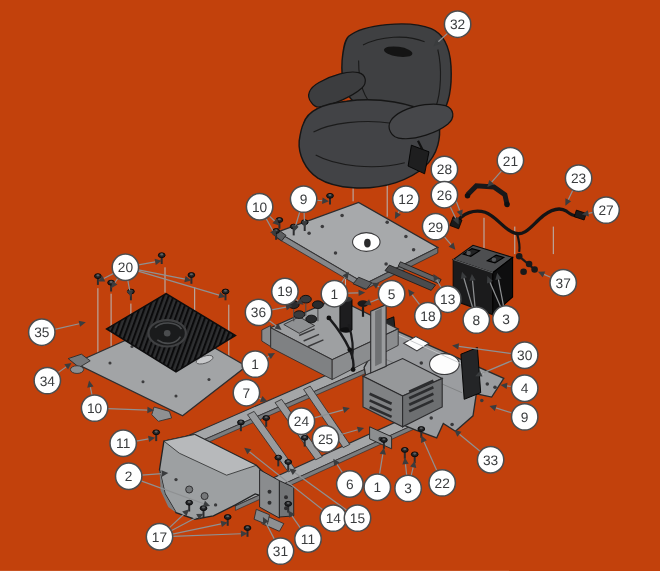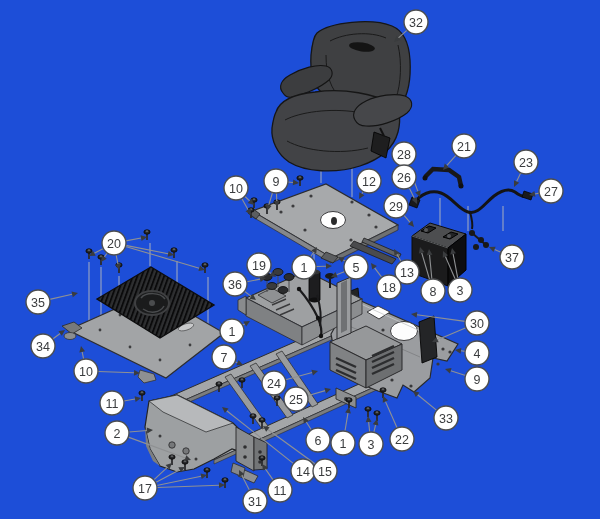--- a/index.html
+++ b/index.html
@@ -1,16 +1,16 @@
 <!DOCTYPE html>
 <html><head>
 <meta charset="utf-8">
 <style>
   html,body{margin:0;padding:0;background:#ffffff;}
-  .stage{position:relative;width:600px;height:519px;background:#1d4ed8;overflow:hidden;
+  .stage{position:relative;width:600px;height:519px;background:#c2410c;overflow:hidden;
          font-family:"Liberation Sans", sans-serif;}
   svg{position:absolute;left:0;top:0;}
   svg text{font-family:"Liberation Sans", sans-serif;}
 </style>
 </head>
 <body>
 
 <div class="stage">
 <svg id="diagram-svg" width="600" height="519" viewBox="0 0 600 519" xmlns="http://www.w3.org/2000/svg">
   <defs>

